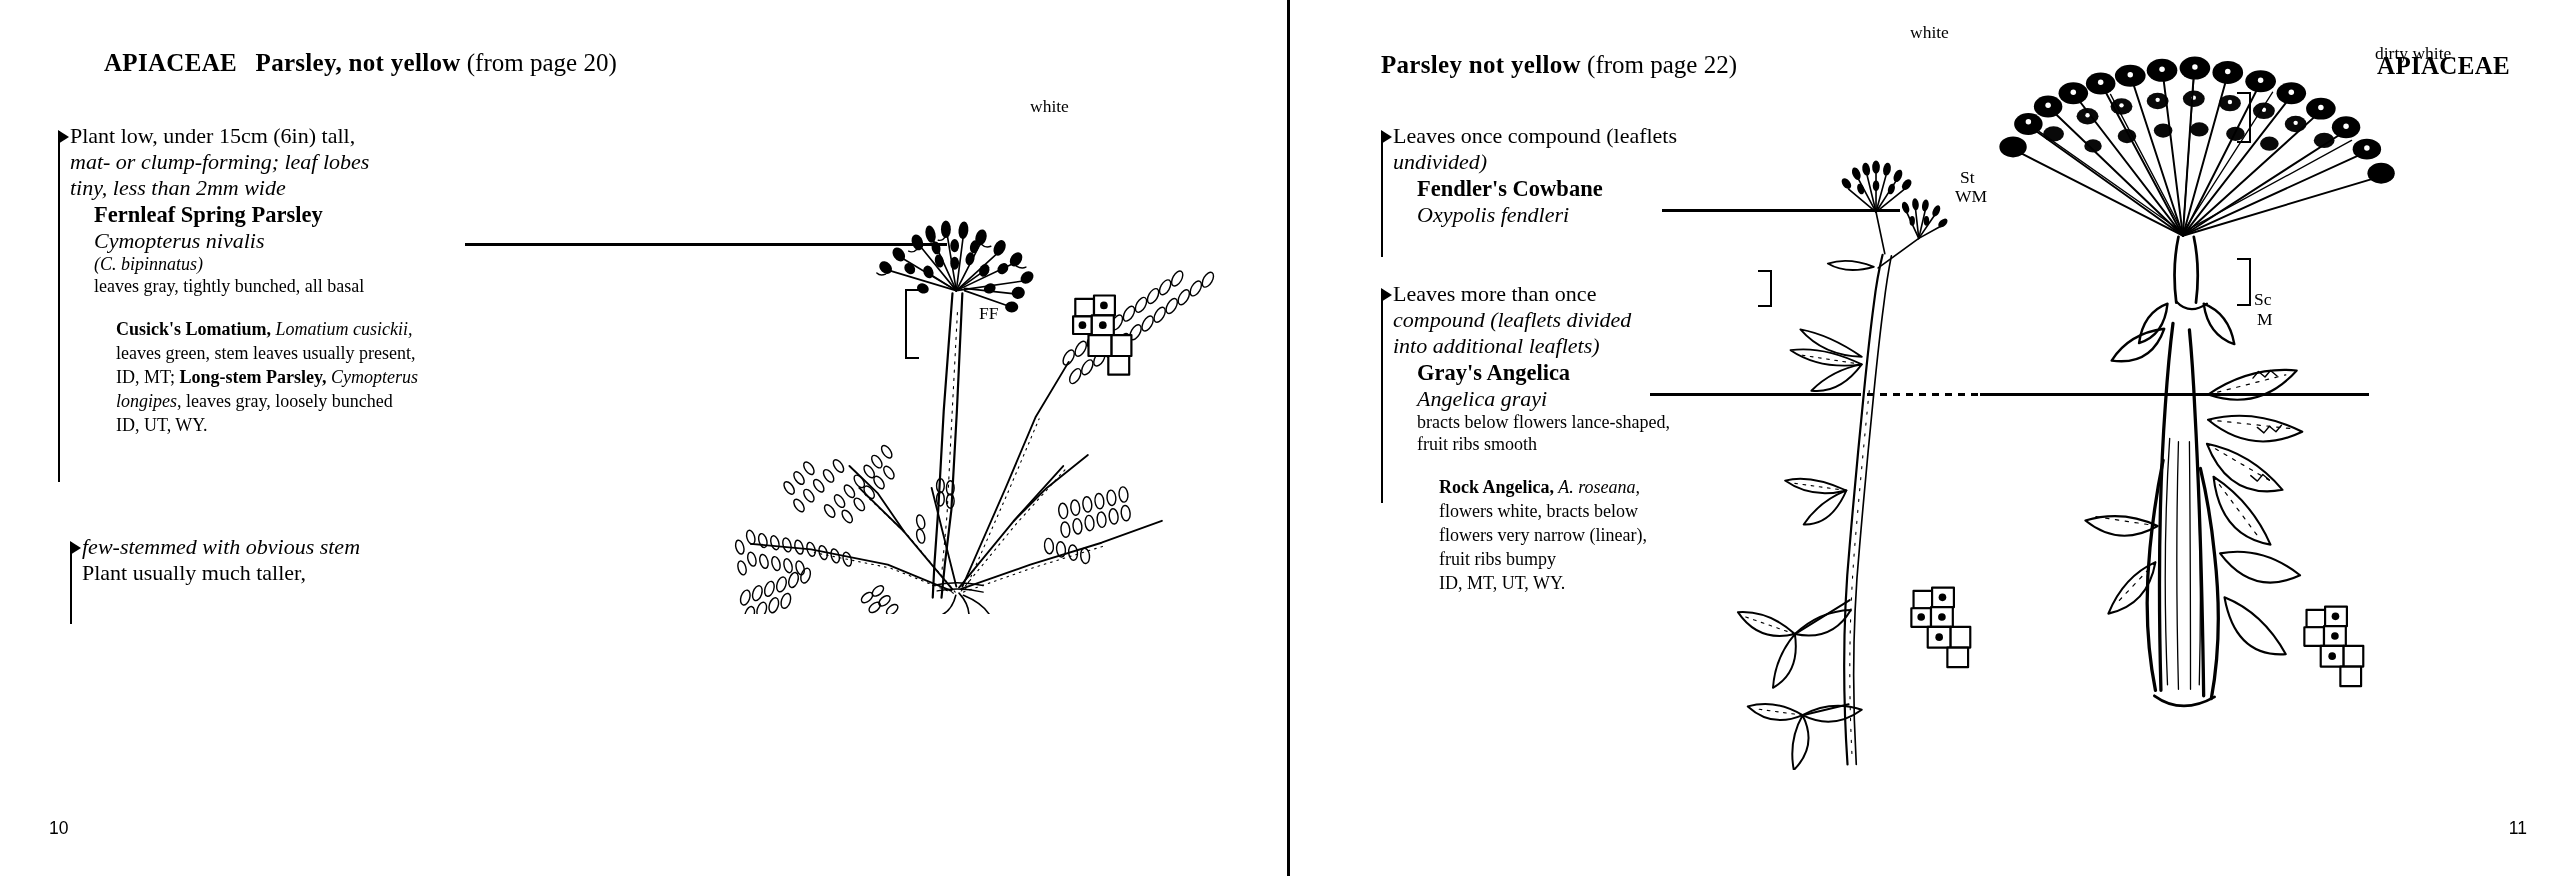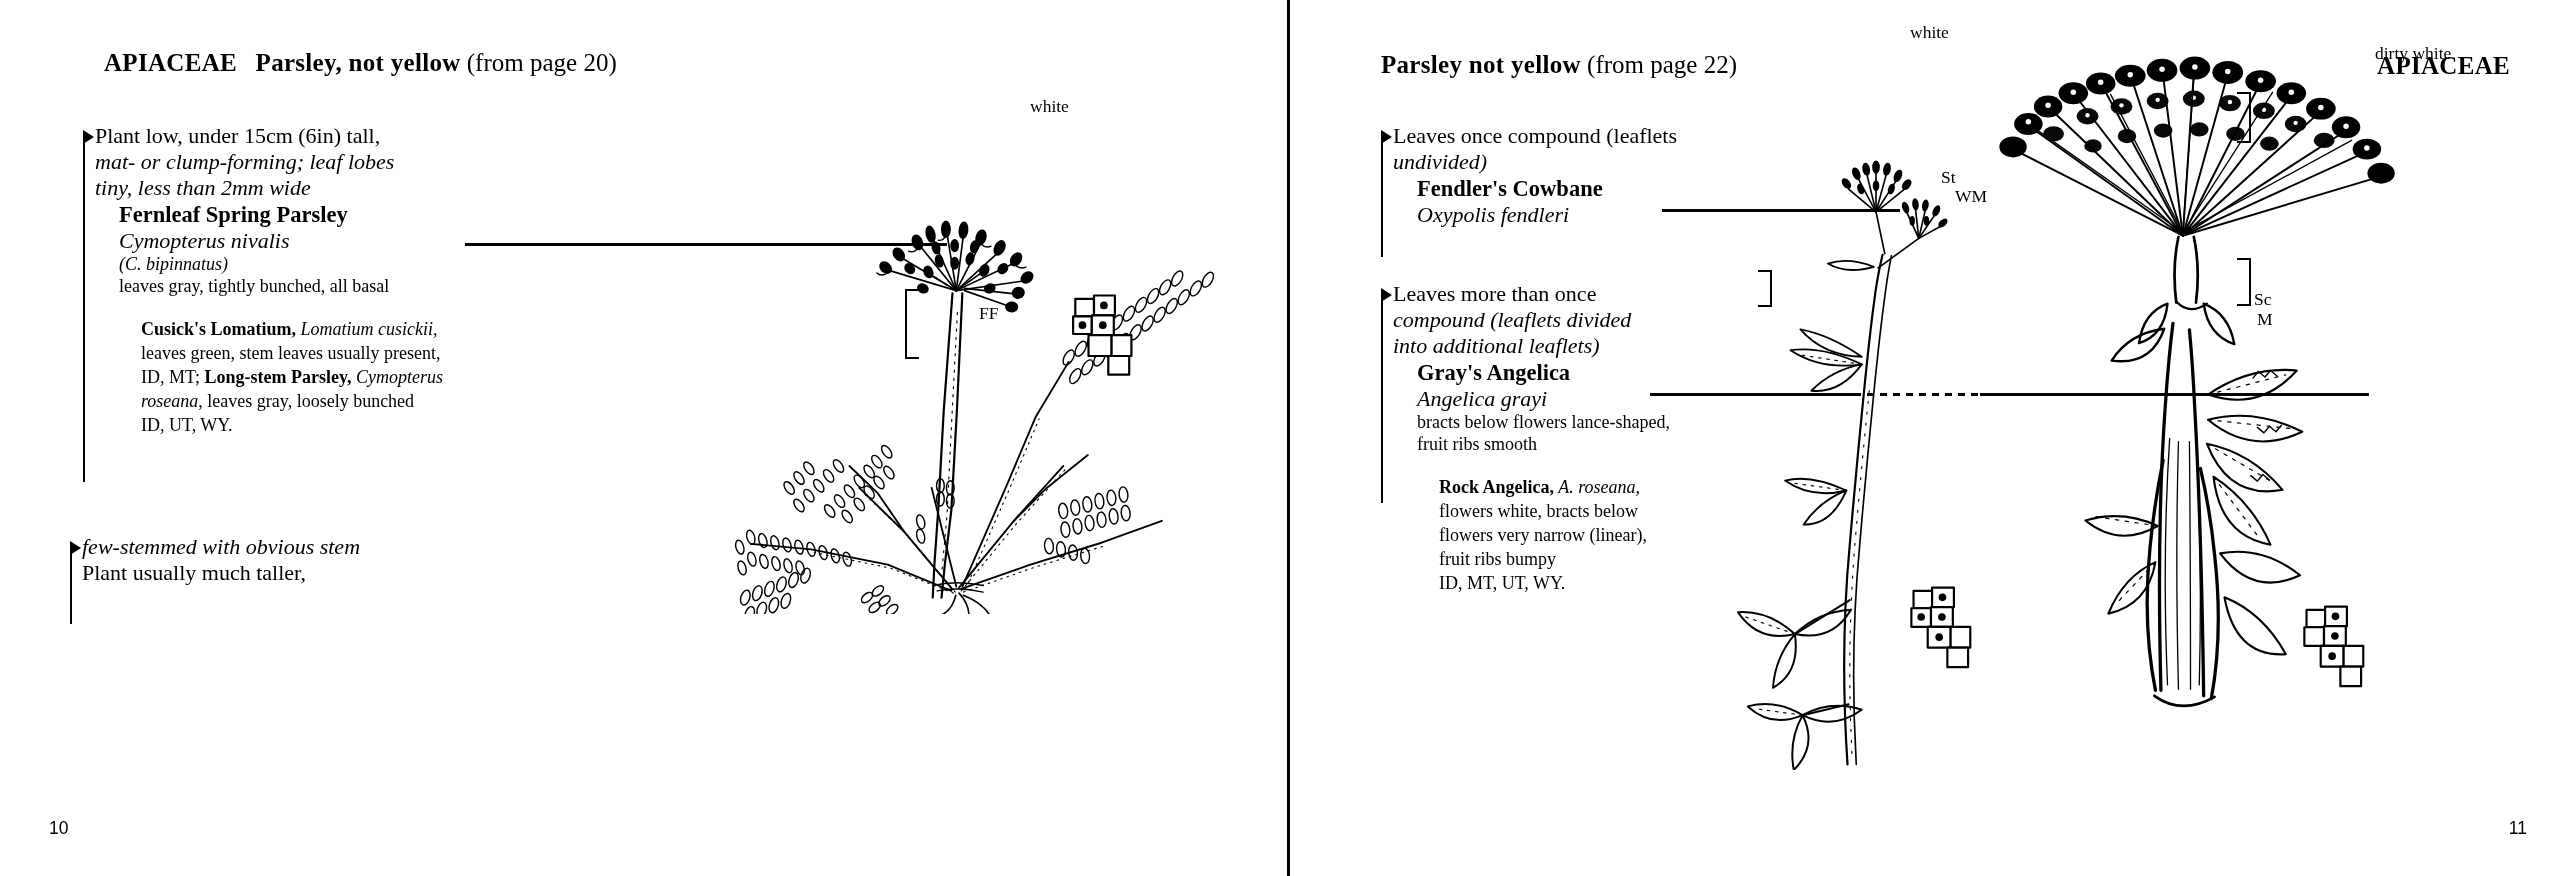--- a/index.html
+++ b/index.html
@@ -216,42 +216,42 @@
 
   <div class="edge-rule-left"></div>
   <div class="edge-rule-right"></div>
 
   <div class="page page-left">
 
     <div class="hdr" id="hdr-left">
       <b class="hdr-fam">APIACEAE</b><b>Parsley, not yellow</b><span class="regular"> </span><span class="regular">(from page 20)</span>
     </div>
 
-    <div class="couplet" style="left:83px; top:123px;">
+    <div class="couplet" style="left:58px; top:123px;">
       <div class="bar" style="height:351px;"></div>
       <div class="arrow"></div>
 
       <p class="lead">Plant low, under 15cm (6in) tall,</p>
       <p class="lead lead-cont">mat- or clump-forming; leaf lobes</p>
       <p class="lead lead-cont">tiny, less than 2mm wide</p>
 
       <div class="species">
         <span class="common">Fernleaf Spring Parsley</span>
         <span class="latin">Cymopterus nivalis</span>
         <span class="syn">(C. bipinnatus)</span>
         <span class="note">leaves gray, tightly bunched, all basal</span>
       </div>
 
       <div style="height:18.6px;"></div>
 
       <div id="left-minor-block">
           <p class="minor"><b>Cusick's Lomatium,</b><i> Lomatium cusickii,</i></p>
           <p class="minor"><span>leaves green, stem leaves usually present,</span></p>
           <p class="minor"><span>ID, MT; </span><b>Long-stem Parsley,</b><i> Cymopterus</i></p>
-          <p class="minor"><i>roseana</i><span>, leaves gray, loosely bunched</span></p>
+          <p class="minor"><i>longipes</i><span>, leaves gray, loosely bunched</span></p>
           <p class="minor"><span>ID, UT, WY.</span></p>
         </div>
     </div>
 
     <div class="couplet" style="left:70px; top:534px;">
       <div class="bar" style="height:82px;"></div>
       <div class="arrow"></div>
       <p class="lead lead-cont">few-stemmed with obvious stem</p>
       <p class="lead">Plant usually much taller,</p>
     </div>
@@ -543,21 +543,21 @@
           <p class="minor"><span>ID, MT, UT, WY.</span></p>
         </div>
     </div>
 
     <div class="leader" style="left:363px; top:209px; width:238px;"></div>
     <div class="leader" style="left:351px; top:393px; width:204px;"></div>
     <div class="leader-dotted" style="left:555px; top:393px; width:126px;"></div>
     <div class="leader" style="left:681px; top:393px; width:389px;"></div>
 
     <div class="illus-label" style="left:611px; top:22px;">white</div>
-    <div class="illus-label" style="left:642px; top:167px;">St</div>
+    <div class="illus-label" style="left:661px; top:167px;">St</div>
     <div class="illus-label" style="left:656px; top:186px;">WM</div>
 
     <div class="illus-label" style="left:1076px; top:43px;">dirty white</div>
     <div class="illus-label" style="left:955px; top:289px;">Sc</div>
     <div class="illus-label" style="left:958px; top:309px;">M</div>
 
     <div class="bracket bracket-right" style="left:938px; top:92px; height:47px;"></div>
     <div class="bracket bracket-right" style="left:938px; top:258px; height:44px;"></div>
     <div class="bracket bracket-right" style="left:459px;  top:270px; height:33px;"></div>
 

